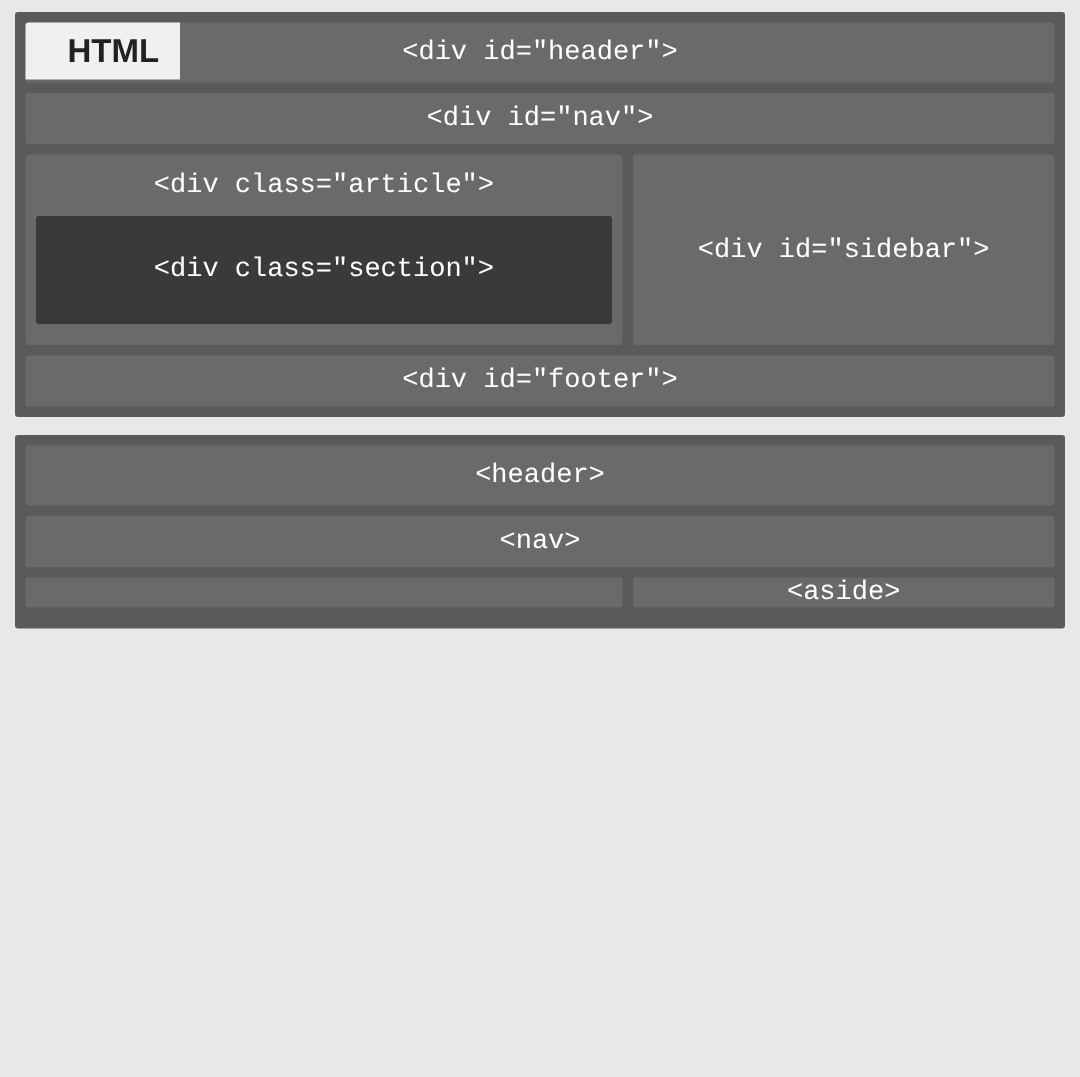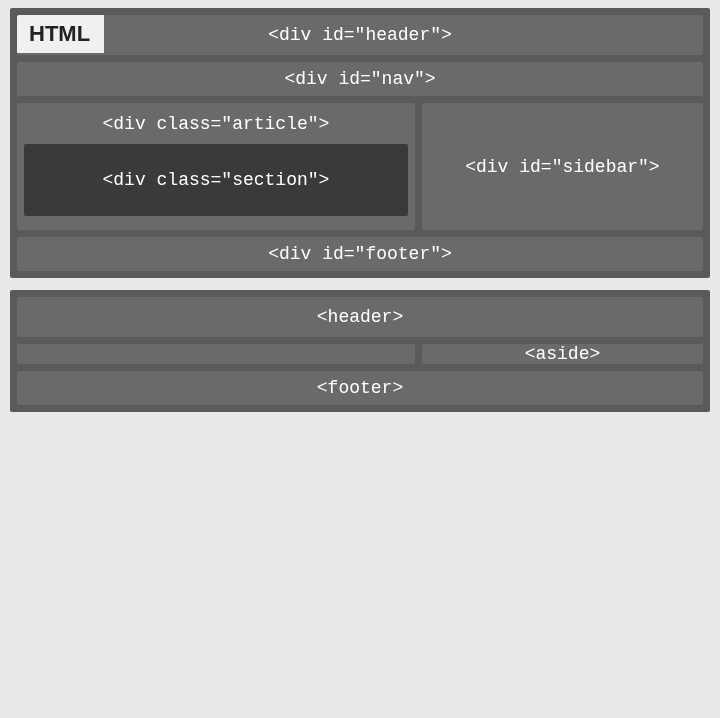--- a/index.html
+++ b/index.html
@@ -39,21 +39,21 @@
     }
     .title-badge {
       position: absolute;
       left: 0;
       top: 0;
       background: #f0f0f0;
       color: #222;
       font-weight: bold;
       font-family: Arial, sans-serif;
       font-size: 22px;
-      padding: 6px 14px 6px 12px;
+      padding: 6px 14px 6px 28px;
       border-radius: 2px 0 0 0;
     }
     .nav-box {
       height: 34px;
       display: flex;
       align-items: center;
       justify-content: center;
     }
     .main-row { margin-bottom: 7px; }
     .article-col {
@@ -118,23 +118,23 @@
   </div>
   <div class="box footer-box">
     <span>&lt;div id="footer"&gt;</span>
   </div>
 </div>
 
 <div class="group">
   <div class="box header-box">
     <span>&lt;header&gt;</span>
   </div>
+  <div class="box nav-box">
+    <span>&lt;nav&gt;</span>
+  </div>
   <div class="row main-row">
     <div class="article-col">
     </div>
     <div class="sidebar-col">
       <span>&lt;aside&gt;</span>
     </div>
   </div>
-  <div class="box footer-box">
-    <span>&lt;footer&gt;</span>
-  </div>
 </div>
 
 </body></html>

